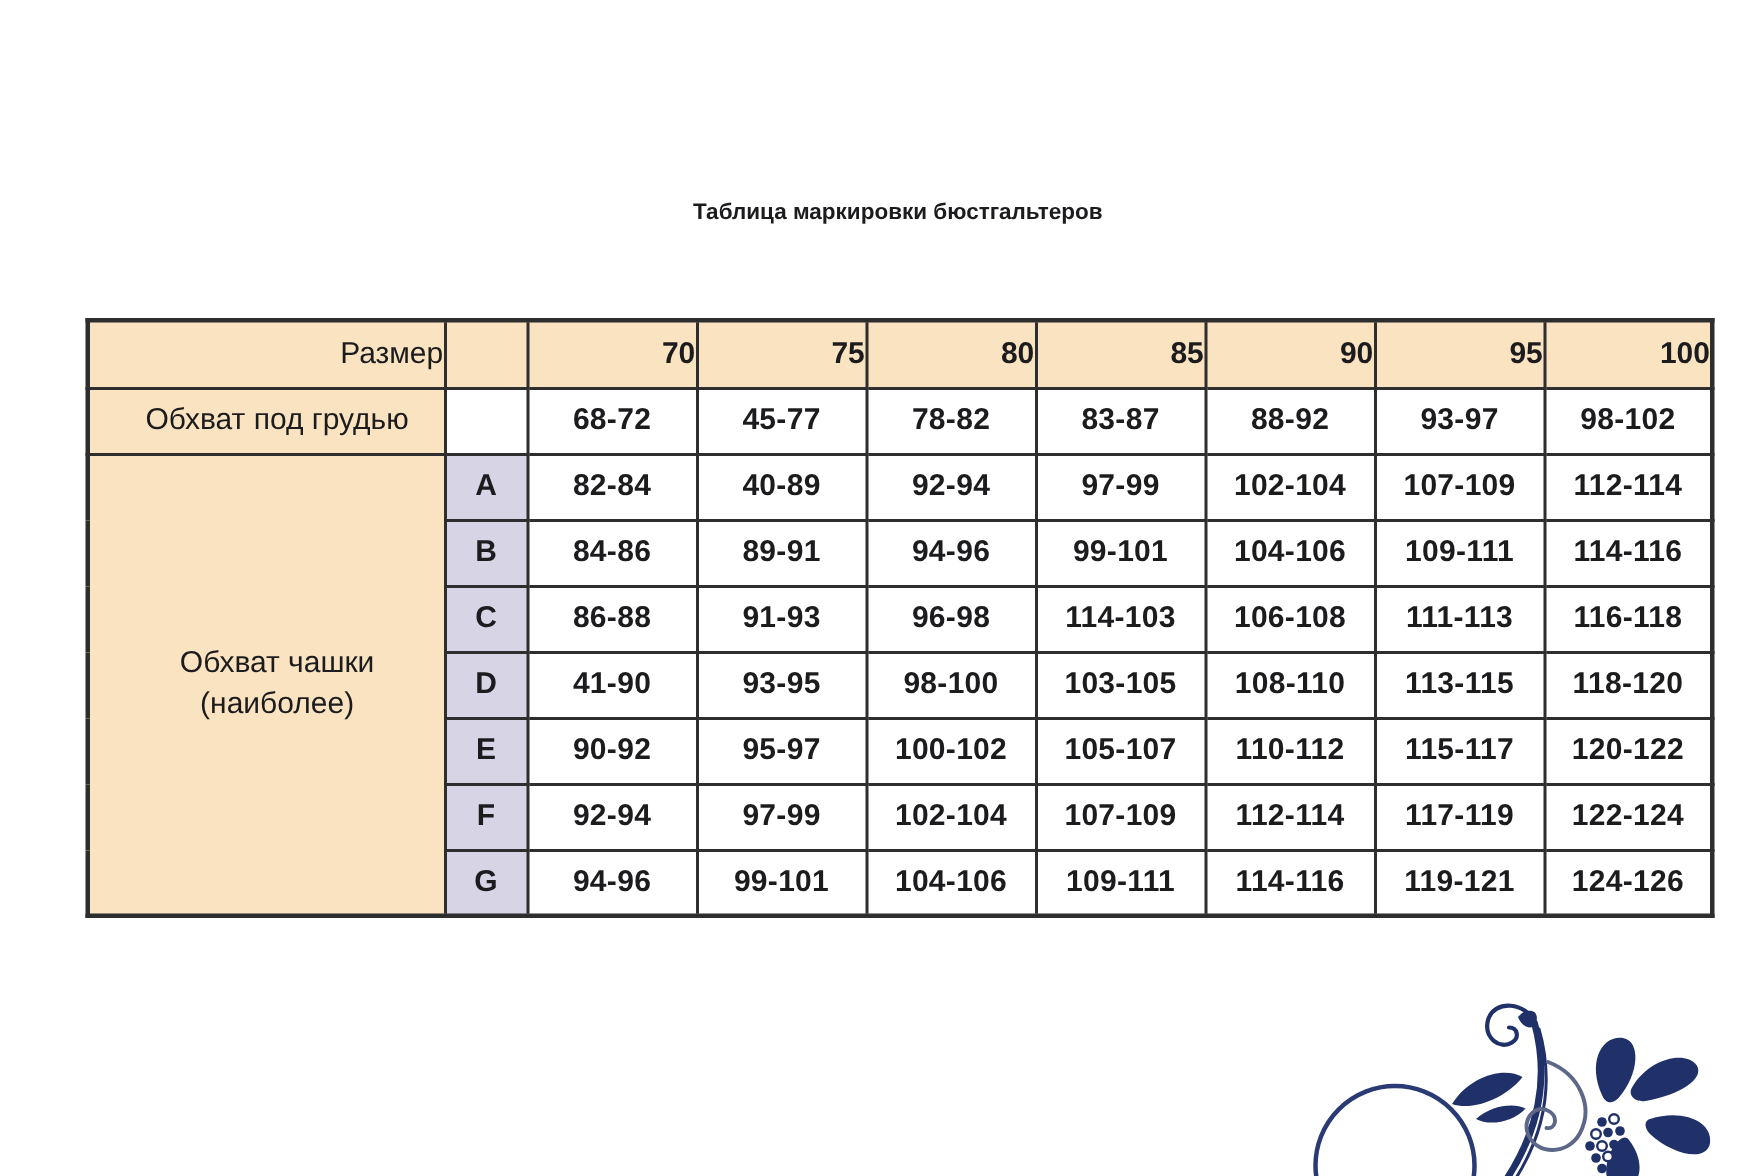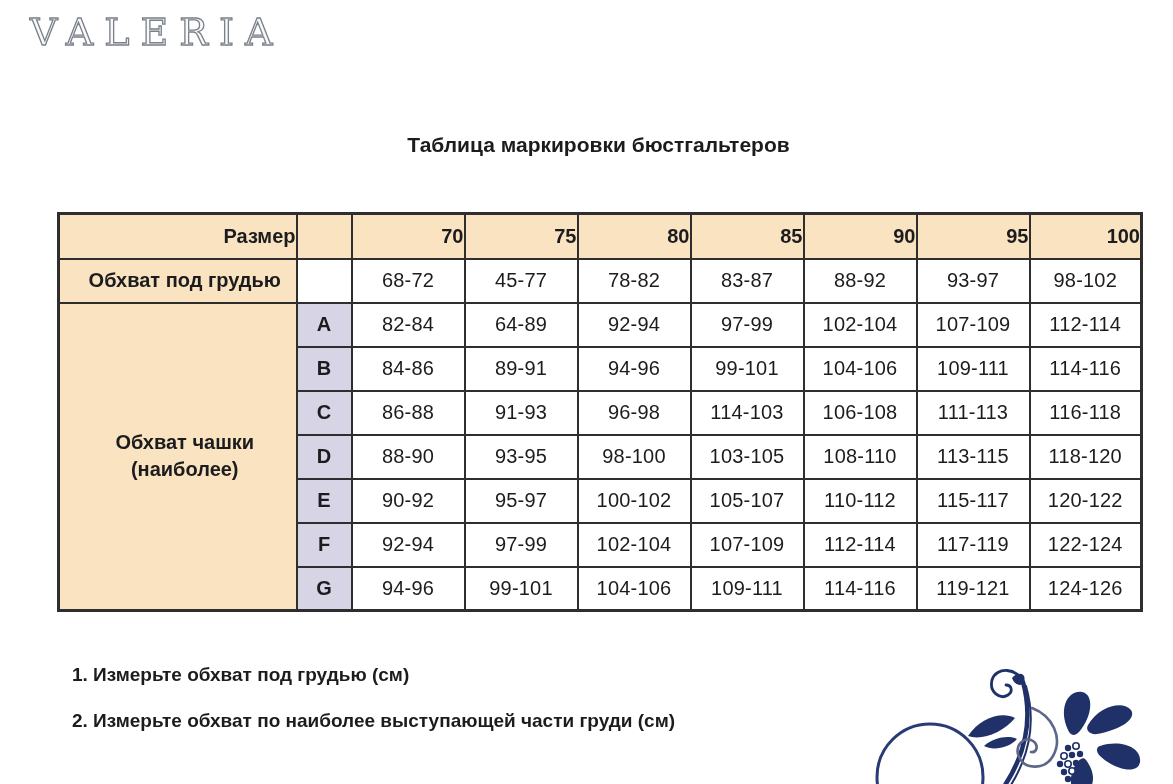--- a/index.html
+++ b/index.html
@@ -27,21 +27,21 @@
     -webkit-text-stroke: 1.3px #7b8089;
     -webkit-text-fill-color: #f7f8fa;
   }
 
   .title {
     position: absolute;
     left: 57px;
     top: 133px;
     width: 1083px;
     text-align: center;
-    font-size: 21px;
+    font-size: 15px;
     font-weight: 700;
   }
 
   table.size-table {
     position: absolute;
     left: 57px;
     top: 212px;
     width: 1083px;
     border-collapse: collapse;
     table-layout: fixed;
@@ -54,24 +54,24 @@
     text-align: center;
     vertical-align: middle;
     background: #ffffff;
   }
   .size-table tr.hdr td { height: 45px; text-align: right; }
   .c-peach { background: #f9e3c1 !important; }
   .c-lav   { background: #d7d4e6 !important; }
   .cell-label {
     text-align: right;
     padding-left: 14px;
-    font-weight: 700;
+    font-weight: 400;
   }
   .cell-bold { font-weight: 700; }
-  .cell-val  { font-weight: 400; letter-spacing: 0.2px; }
+  .cell-val  { font-weight: 700; letter-spacing: 0.2px; }
   .cup-label-line { display: block; line-height: 1.35; }
 
   .instructions {
     position: absolute;
     left: 72px;
     top: 664px;
     font-size: 19px;
     font-weight: 700;
   }
   .instructions .line { margin-bottom: 24px; }
@@ -82,21 +82,20 @@
     top: 664px;
     width: 280px;
     height: 132px;
   }
 </style>
 </head>
 <body>
 
 <div class="page">
 
-  <div class="logo">VALERIA</div>
 
   <div class="title">Таблица маркировки бюстгальтеров</div>
 
   <table class="size-table">
     <colgroup>
       <col style="width:238px">
         <col style="width:55px">
       <col style="width:113px">
         <col style="width:113px">
         <col style="width:113px">
@@ -128,21 +127,21 @@
         <td class="cell-val">93-97</td>
         <td class="cell-val">98-102</td>
       </tr>
       <tr>
         <td class="c-peach cell-label" rowspan="7">
           <span class="cup-label-line">Обхват чашки</span>
           <span class="cup-label-line">(наиболее)</span>
         </td>
         <td class="c-lav cell-bold">A</td>
         <td class="cell-val">82-84</td>
-        <td class="cell-val">64-89</td>
+        <td class="cell-val">40-89</td>
         <td class="cell-val">92-94</td>
         <td class="cell-val">97-99</td>
         <td class="cell-val">102-104</td>
         <td class="cell-val">107-109</td>
         <td class="cell-val">112-114</td>
       </tr>
       <tr>
         <td class="c-lav cell-bold">B</td>
         <td class="cell-val">84-86</td>
         <td class="cell-val">89-91</td>
@@ -157,21 +156,21 @@
         <td class="cell-val">86-88</td>
         <td class="cell-val">91-93</td>
         <td class="cell-val">96-98</td>
         <td class="cell-val">114-103</td>
         <td class="cell-val">106-108</td>
         <td class="cell-val">111-113</td>
         <td class="cell-val">116-118</td>
       </tr>
       <tr>
         <td class="c-lav cell-bold">D</td>
-        <td class="cell-val">88-90</td>
+        <td class="cell-val">41-90</td>
         <td class="cell-val">93-95</td>
         <td class="cell-val">98-100</td>
         <td class="cell-val">103-105</td>
         <td class="cell-val">108-110</td>
         <td class="cell-val">113-115</td>
         <td class="cell-val">118-120</td>
       </tr>
       <tr>
         <td class="c-lav cell-bold">E</td>
         <td class="cell-val">90-92</td>
@@ -198,24 +197,20 @@
         <td class="cell-val">99-101</td>
         <td class="cell-val">104-106</td>
         <td class="cell-val">109-111</td>
         <td class="cell-val">114-116</td>
         <td class="cell-val">119-121</td>
         <td class="cell-val">124-126</td>
       </tr>
     </tbody>
   </table>
 
-  <div class="instructions">
-    <div class="line">1. Измерьте обхват под грудью (см)</div>
-    <div class="line">2. Измерьте обхват по наиболее выступающей части груди (см)</div>
-  </div>
 
   <svg class="ornament" viewBox="0 0 280 132" fill="none" xmlns="http://www.w3.org/2000/svg">
 
     <circle cx="58" cy="113" r="53" stroke="#2a3a74" stroke-width="3"></circle>
 
     <path d="M124 134 C150 100 163 62 151 18" stroke="#203069" stroke-width="4.5" stroke-linecap="round"></path>
     <path d="M130 134 C154 102 166 64 154 22" stroke="#203069" stroke-width="2" stroke-linecap="round"></path>
 
     <path d="M151 18 C146 4 124 2 120 16 C117 28 128 36 136 31 C141 28 140 21 134 21" stroke="#203069" stroke-width="2.8" stroke-linecap="round"></path>
     <path d="M140 14 C146 7 155 9 152 18 C149 24 142 20 140 14 Z" fill="#203069"></path>

